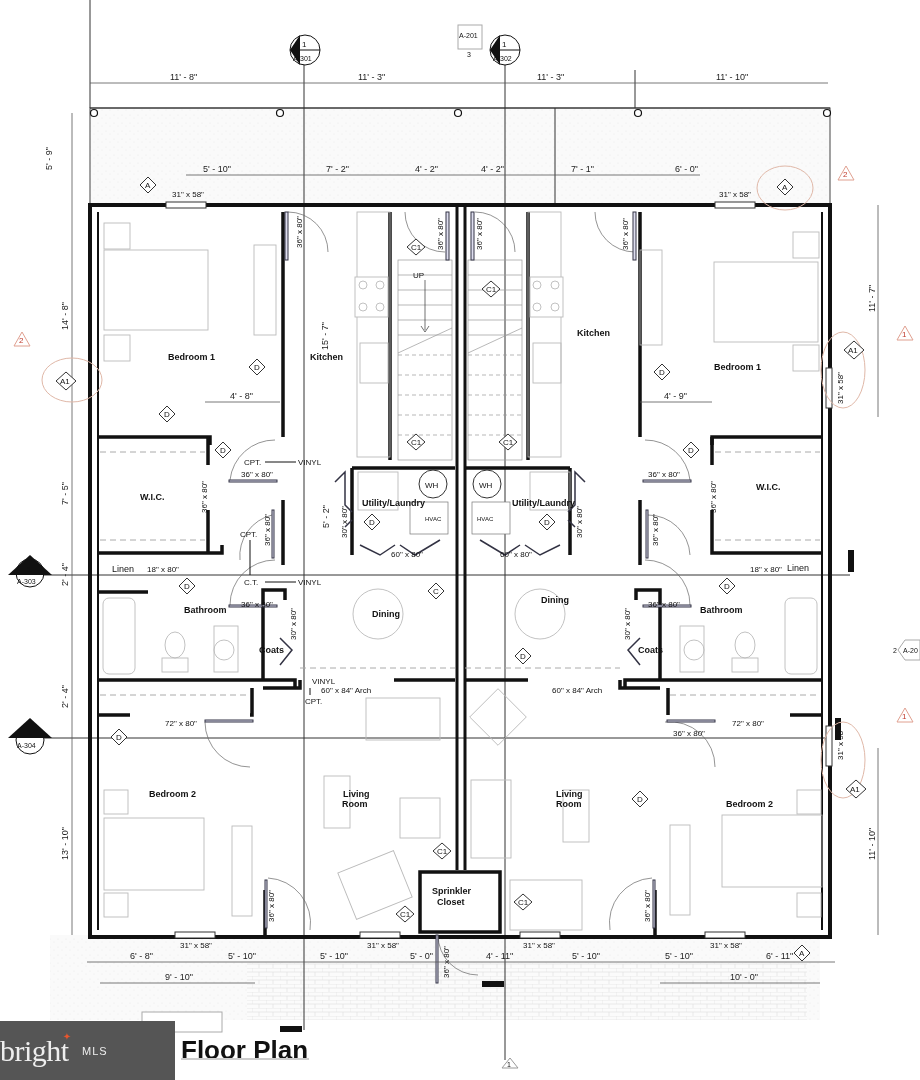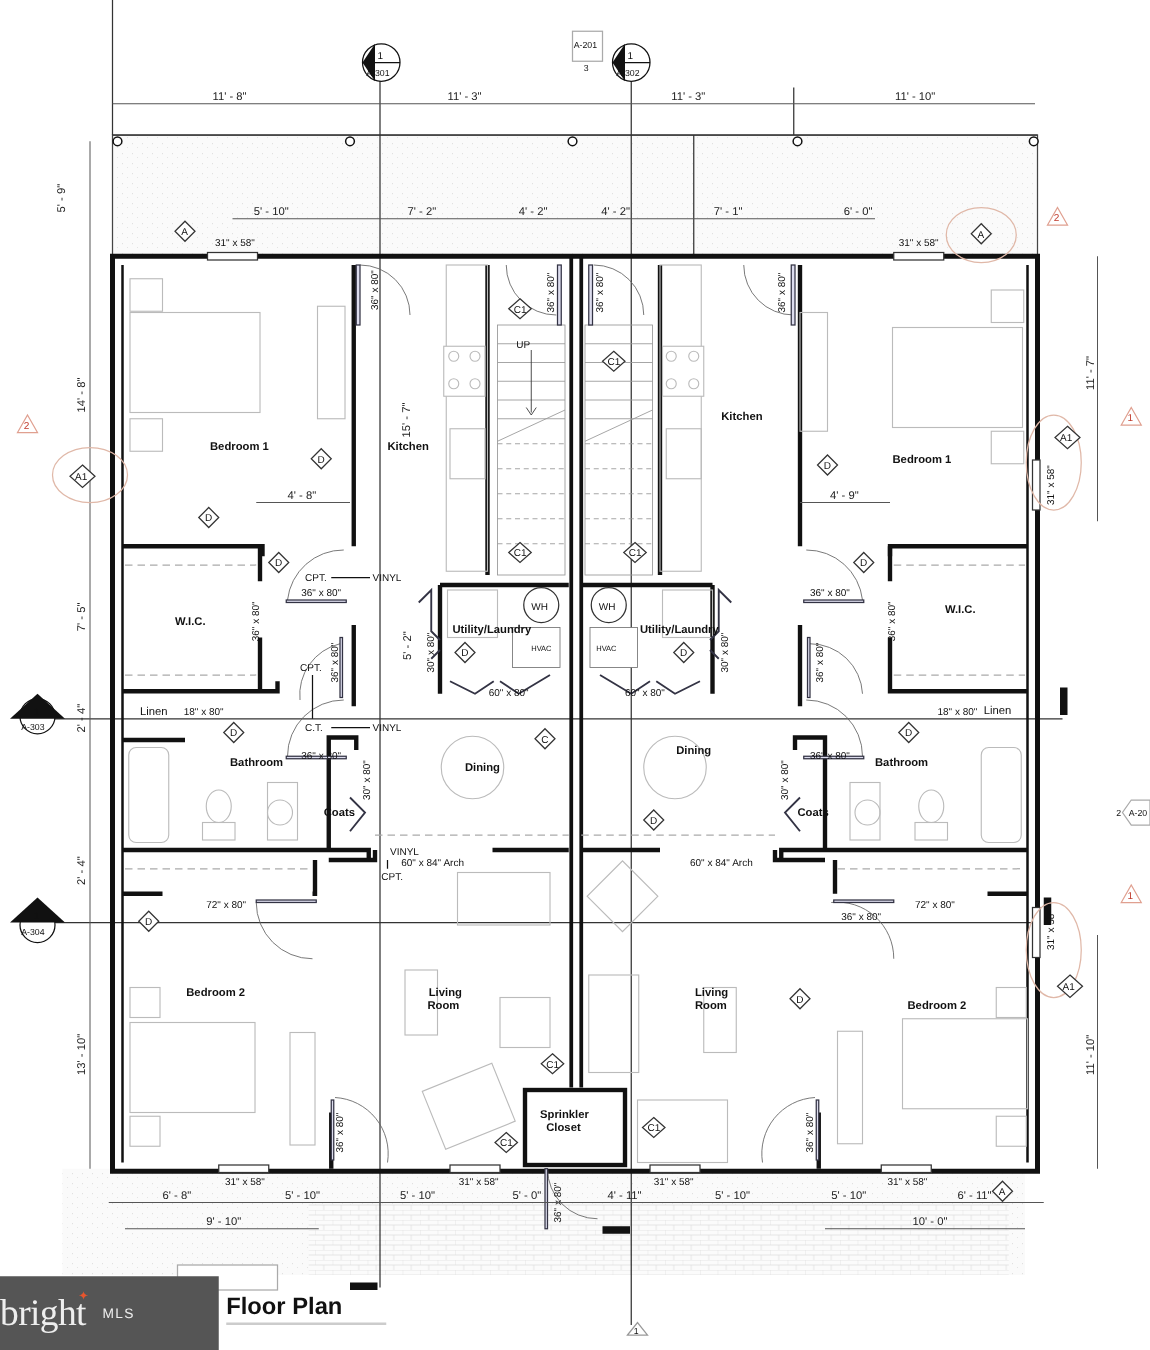--- a/index.html
+++ b/index.html
@@ -15,21 +15,21 @@
   .furn{fill:none;stroke:#bbb;stroke-width:0.9;}
   .dash{fill:none;stroke:#aaa;stroke-width:1;stroke-dasharray:6 4;}
   .grid{fill:none;stroke:#333;stroke-width:1;}
   .door{fill:none;stroke:#666;stroke-width:0.7;}
   .doorleaf{fill:#dde;stroke:#334;stroke-width:1;}
   .cloud{fill:none;stroke:#e0b8a8;stroke-width:1;}
   #logo{position:absolute;left:0;top:1021px;width:175px;height:59px;background:#555;display:flex;align-items:center;justify-content:flex-start;}
   #logo .b{font-family:"Liberation Serif",serif;color:#eee;font-size:30px;letter-spacing:-0.5px;}
   #logo .m{font-family:"Liberation Sans",sans-serif;color:#eee;font-size:11px;margin-left:5px;letter-spacing:1px;}
   #logo .star{color:#e8552d;font-size:10px;position:relative;top:-14px;left:-6px;}
-  #title{position:absolute;left:181px;top:1035px;font-family:"Liberation Sans",sans-serif;font-weight:bold;font-size:19px;color:#111;}
+  #title{position:absolute;left:181px;top:1035px;font-family:"Liberation Sans",sans-serif;font-weight:bold;font-size:26px;color:#111;}
   #title-underline{position:absolute;left:181px;top:1058px;width:128px;height:2px;background:#ccc;}
 </style>
 </head>
 <body>
 
 <svg width="920" height="1080" viewBox="0 0 920 1080">
   <defs>
     <pattern id="stipple" width="8" height="8" patternUnits="userSpaceOnUse">
       <rect width="8" height="8" fill="#fafafa"></rect>
       <circle cx="2" cy="3" r="0.35" fill="#bbb"></circle>

